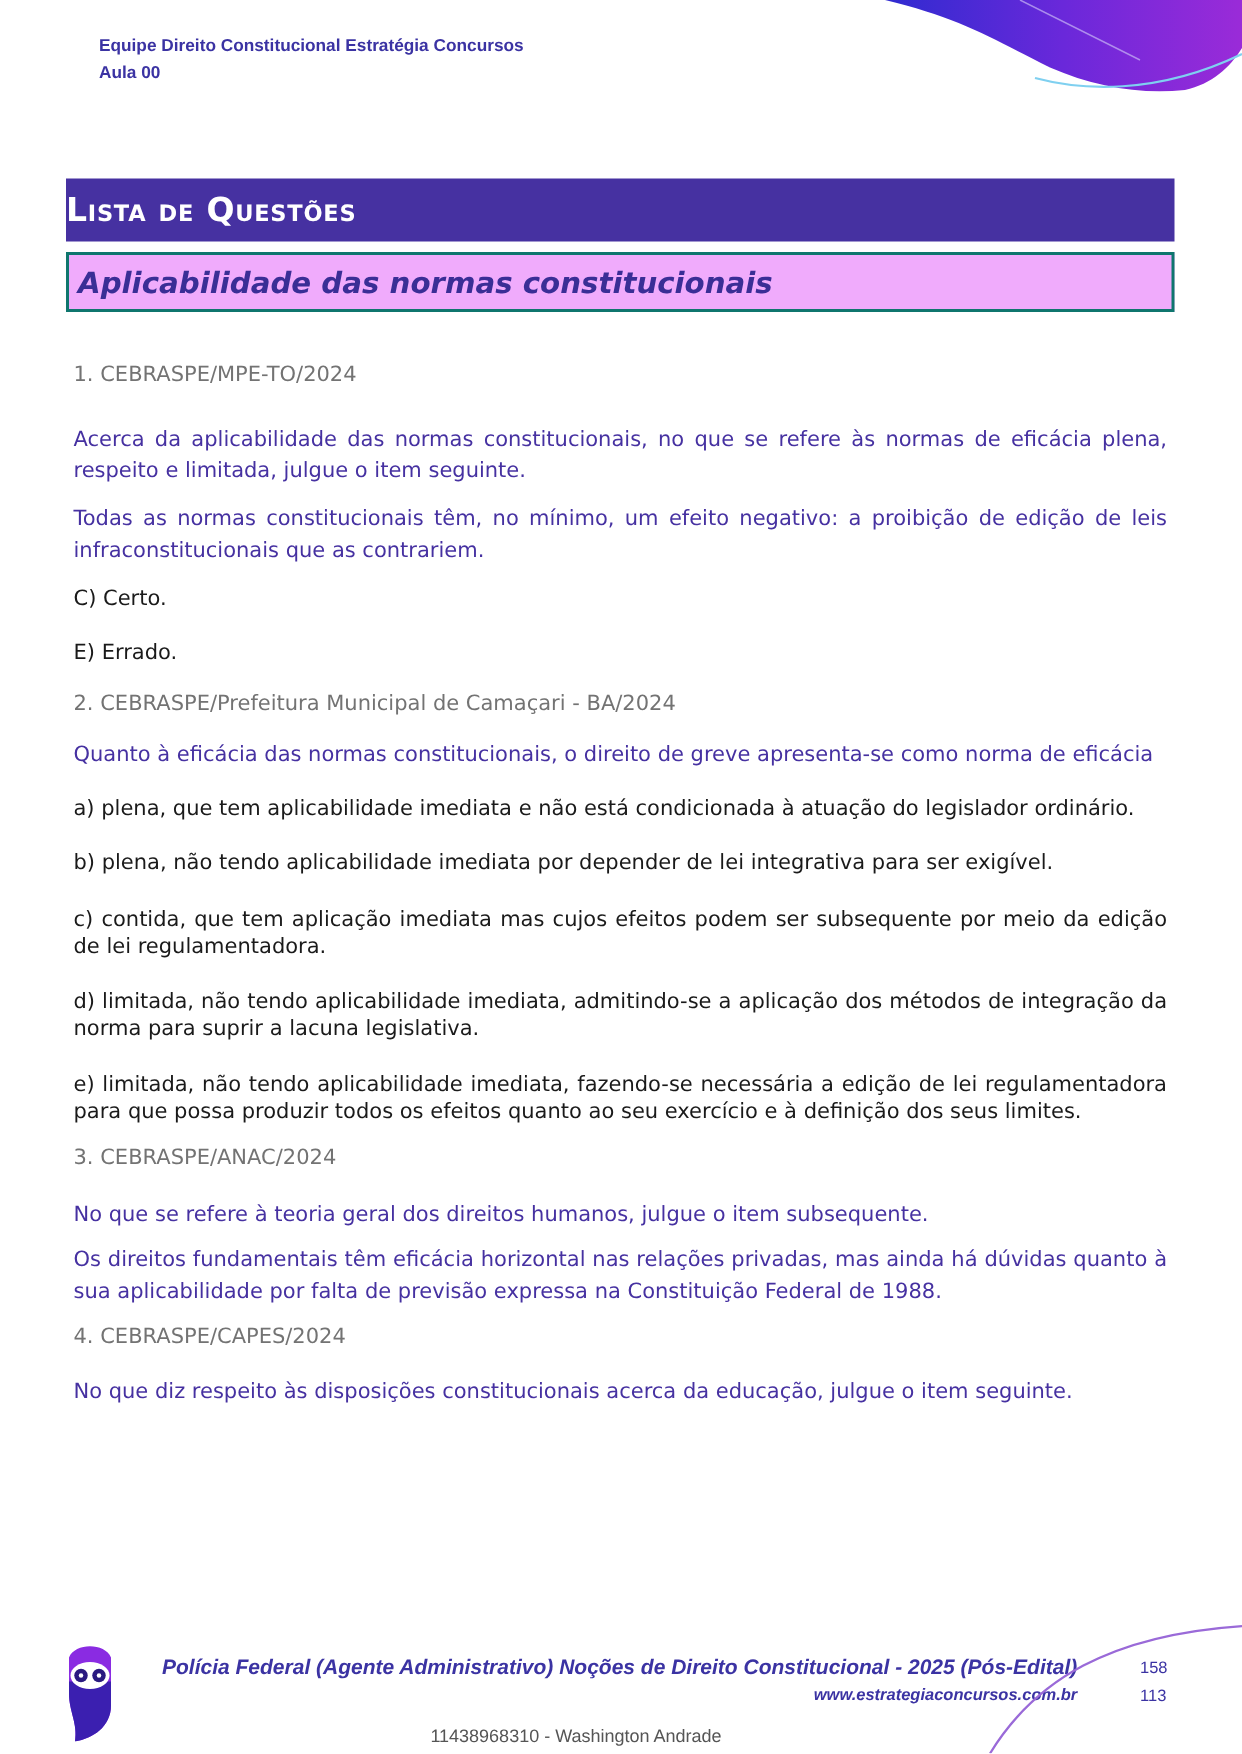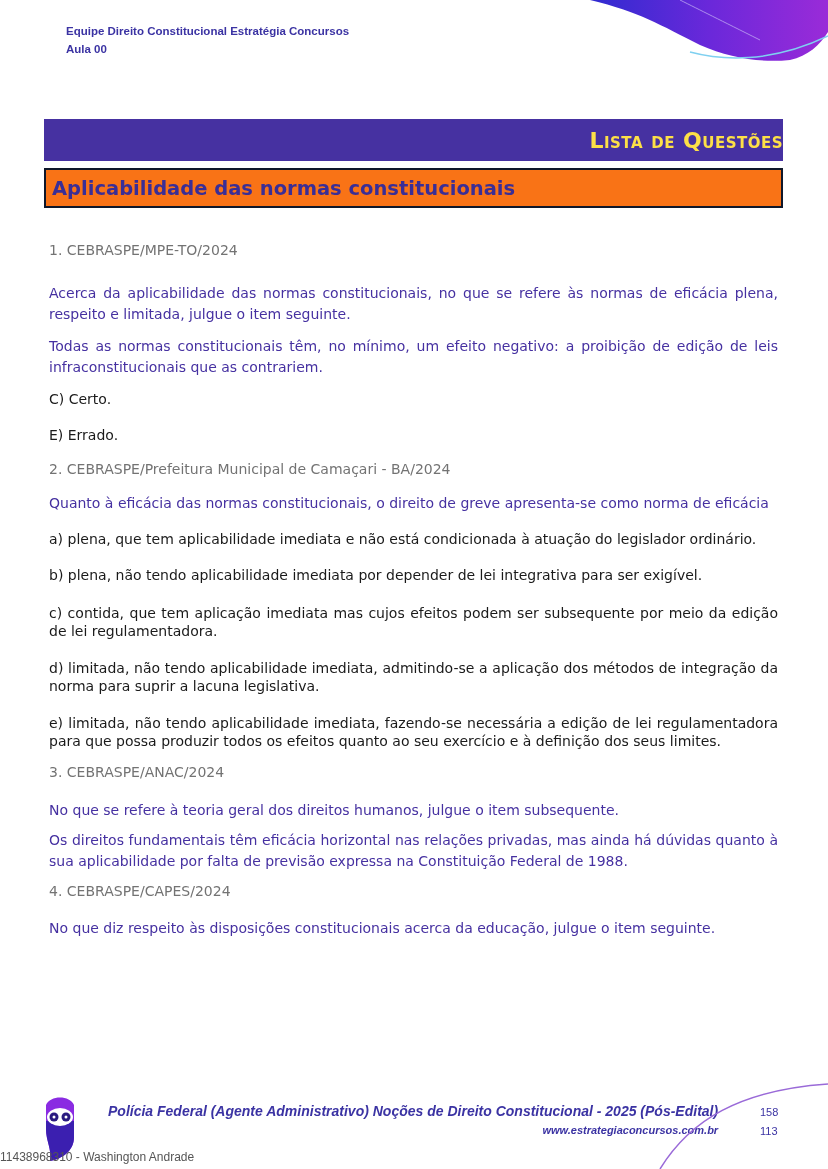--- a/index.html
+++ b/index.html
@@ -1,32 +1,32 @@
 <!DOCTYPE html>
 <html><head>
 <meta charset="utf-8">
 <style>
   html, body { margin:0; padding:0; background:#ffffff; }
   body { width:828px; height:1169px; position:relative; overflow:hidden; font-family:"DejaVu Sans", "Liberation Sans", sans-serif; }
   .wave { position:absolute; left:0; top:0; width:828px; height:80px; }
   .hdr { position:absolute; left:66px; top:22px; font-family:"Liberation Sans", sans-serif; font-weight:bold; font-size:11.5px; color:#3b33a3; line-height:18px; }
-  .title-bar { position:absolute; left:44px; top:119px; width:739px; height:42px; background:#4631a1; color:#fde047; display:flex; align-items:center; justify-content:flex-end; }
+  .title-bar { position:absolute; left:44px; top:119px; width:739px; height:42px; background:#4631a1; color:#ffffff; display:flex; align-items:center; justify-content:flex-start; }
   .title-bar span { font-family:"DejaVu Sans", sans-serif; font-weight:bold; font-variant:small-caps; font-size:22px; letter-spacing:0.5px; }
-  .sub-box { position:absolute; left:44px; top:168px; width:735px; height:36px; border:2px solid #0f172a; background:#f97316; display:flex; align-items:center; }
+  .sub-box { position:absolute; left:44px; top:168px; width:735px; height:36px; border:2px solid #0f766e; background:#f0abfc; display:flex; align-items:center;font-style:italic; }
   .sub-box span { padding-left:6px; font-family:"DejaVu Sans", sans-serif; font-weight:bold; font-size:19.5px; color:#3a2e96; }
   .content { position:absolute; left:49px; top:240px; width:729px; font-family:"DejaVu Sans", sans-serif; font-size:14px; line-height:21px; }
   .p { margin:0; text-align:justify; }
   .purple { color:#4631a1; }
   .black { color:#1a1a1a; }
   .qh { color:#737373; }
   .footer-text { position:absolute; left:108px; top:1103px; font-family:"Liberation Sans", sans-serif; }
   .footer-text .l1 { font-size:14px; font-weight:bold; color:#3b33a3;font-style:italic; }
   .footer-text .l2 { font-size:11px; font-weight:bold; font-style:italic; color:#3b33a3; margin-top:5px;text-align:right; }
   .pages { position:absolute; left:760px; top:1103px; font-family:"Liberation Sans", sans-serif; font-size:11px; color:#3b33a3; line-height:19px; }
-  .owner { position:absolute; left:0; width:768px; top:1150px; font-family:"Liberation Sans", sans-serif; font-size:12px; color:#555; }
+  .owner { position:absolute; left:0; width:768px; top:1150px; text-align:center; font-family:"Liberation Sans", sans-serif; font-size:12px; color:#555; }
   .owl { position:absolute; left:40px; top:1093px; width:40px; height:68px; }
   .curve { position:absolute; left:640px; top:1080px; width:188px; height:89px; }
 </style>
 </head>
 <body>
 
 <svg class="wave" viewBox="0 0 828 80" preserveAspectRatio="none">
   <defs>
     <linearGradient id="wg" x1="0" y1="0" x2="1" y2="0">
       <stop offset="0" stop-color="#2f2bd0"></stop>

